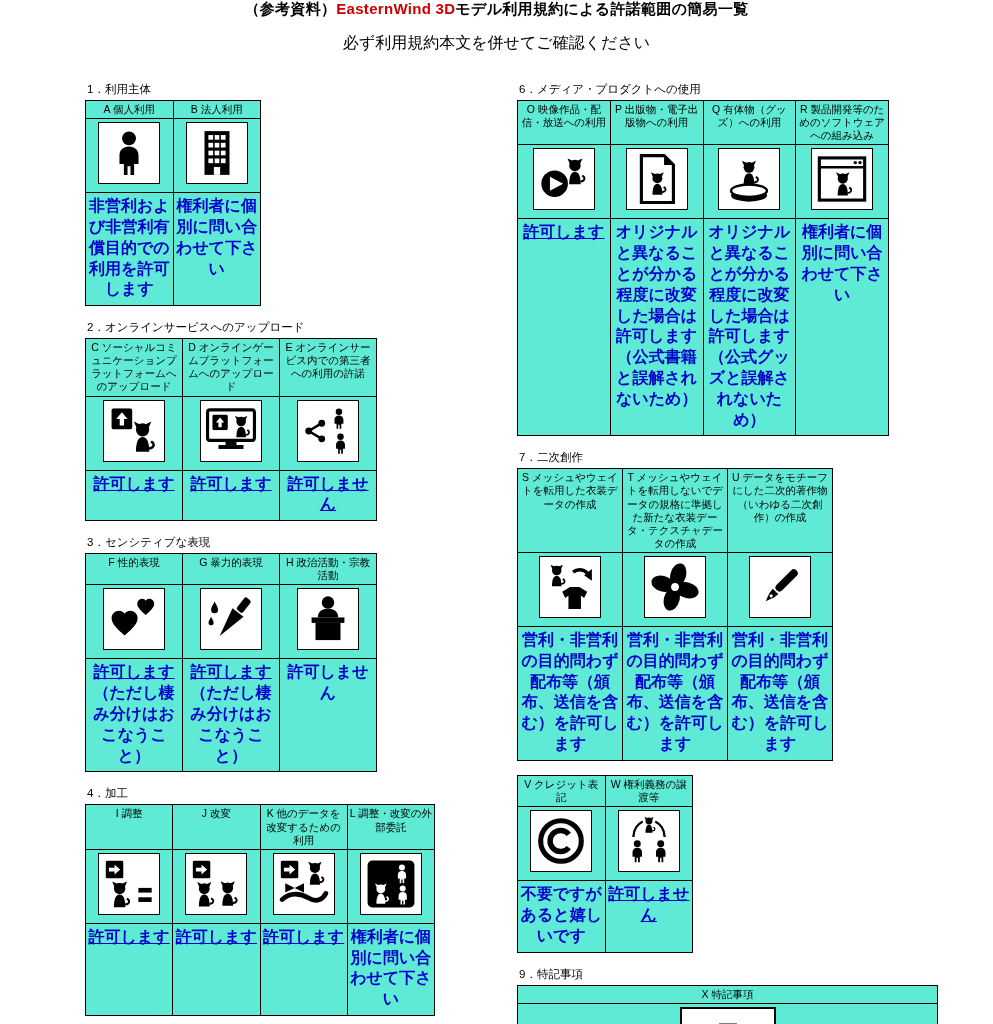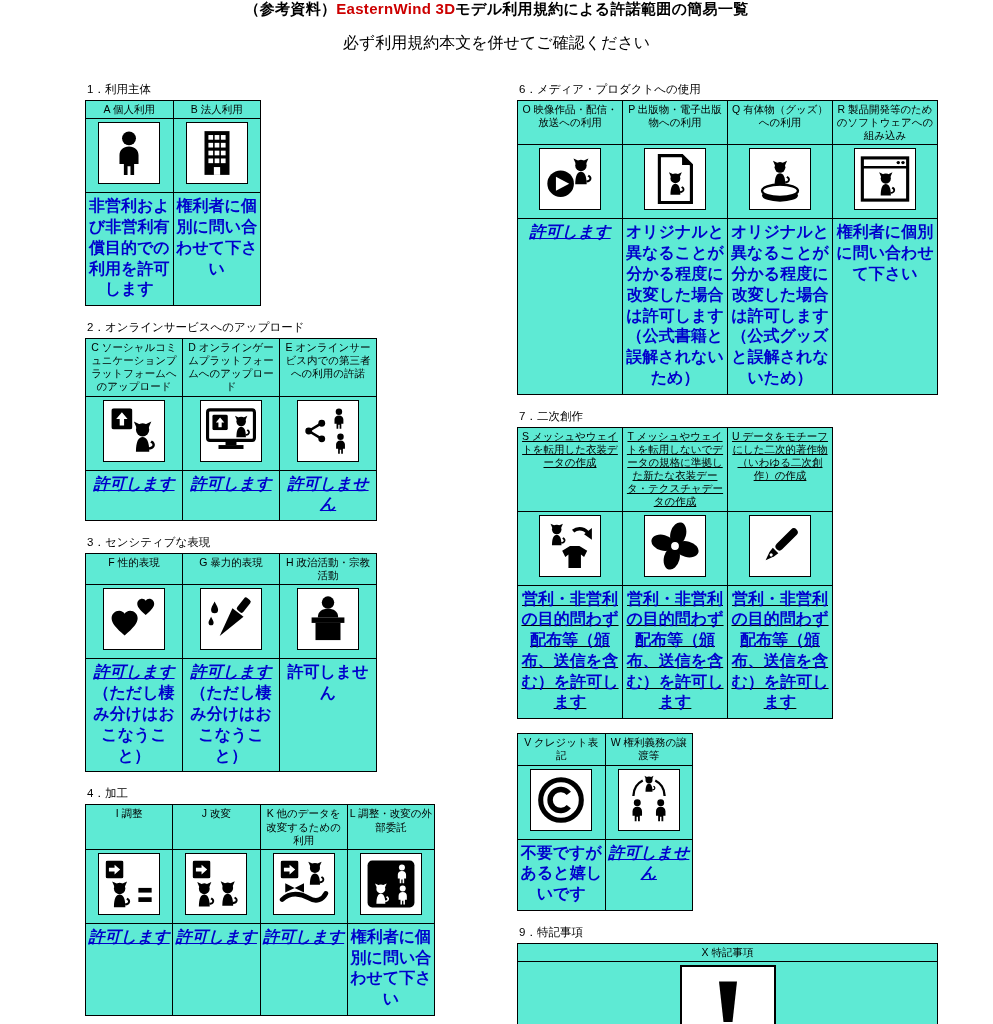--- a/index.html
+++ b/index.html
@@ -11,34 +11,34 @@
   .doc-title { font-size:15px; font-weight:bold; letter-spacing:0.3px; }
   .doc-title .brand { color:var(--red); }
   .doc-subtitle { font-size:16px; font-weight:normal; margin-top:14px; }
   .columns { display:flex; align-items:flex-start; padding-left:85px; margin-top:28px; }
   .col-left { width:352px; flex:none; }
   .col-right { width:425px; flex:none; margin-left:80px; }
   .section { margin-bottom:14px; }
   .section-heading { font-size:11.5px; margin:0 0 3px 2px; }
   table.grid { border-collapse:collapse; table-layout:fixed; background:#5eead4; }
   table.cells-2 { width:176px; } table.cells-3 { width:292px; } table.cells-4 { width:350px; }
-  table.wide-3 { width:316px;text-decoration:underline; } table.wide-4 { width:421px; } table.full { width:421px; }
+  table.wide-3 { width:316px; } table.wide-4 { width:372px; } table.full { width:421px; }
   table.grid td { border:1px solid #000; vertical-align:top; }
   td.hdr { font-size:10.5px; line-height:1.25; text-align:center; padding:2px 1px; }
   td.icon-cell { height:74px; text-align:center; vertical-align:middle; padding:3px; }
   td.icon-cell.tall { height:122px; }
   .icon-box { width:62px; height:62px; border:1.5px solid #000; background:#fff;
               display:inline-flex; align-items:center; justify-content:center; }
   .icon-box.big { width:96px; height:96px; border-width:2px; }
   svg.glyph { width:50px; height:50px; display:block; }
   svg.glyph.biggl { width:72px; height:72px; }
   td.perm { color:var(--blue); font-weight:bold; font-size:16px; line-height:1.3;
             text-align:center; padding:3px 2px 5px; }
   td.perm.left { text-align:left; padding-left:8px; }
-  .underlined { text-decoration:underline;font-style:italic; }
+  .underlined { text-decoration:underline; }
   span.perm-main.underlined { text-decoration:underline; }
 </style>
 </head>
 <body>
 
 <svg width="0" height="0" style="position:absolute" aria-hidden="true">
   <defs>
     <symbol id="i-cat" viewBox="0 0 64 64">
       <path d="M21 17 L15 3 L28 9 Z"></path>
       <path d="M43 17 L49 3 L36 9 Z"></path>

